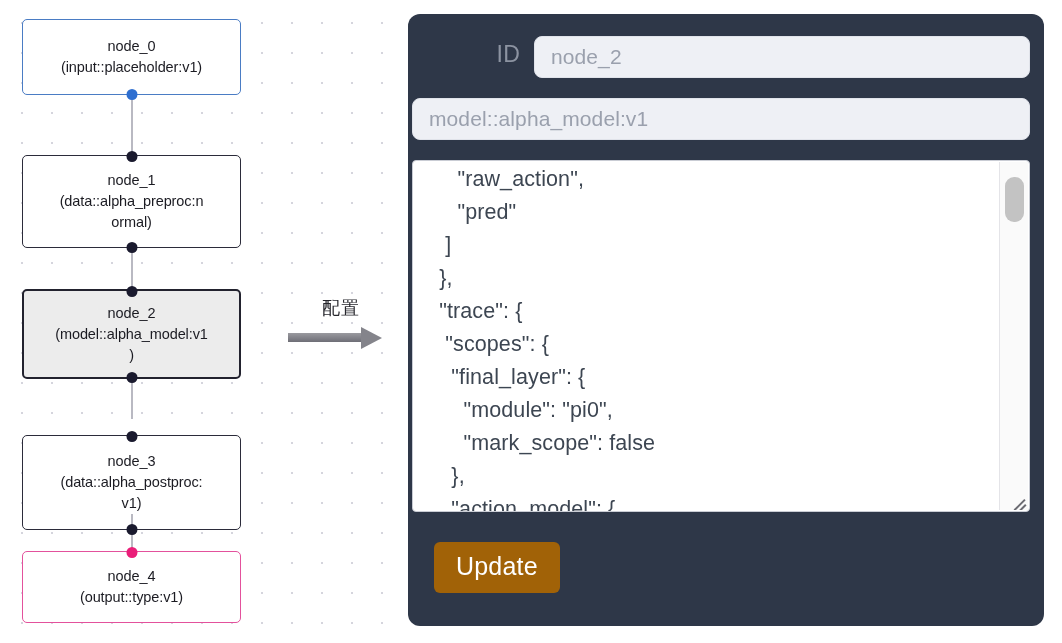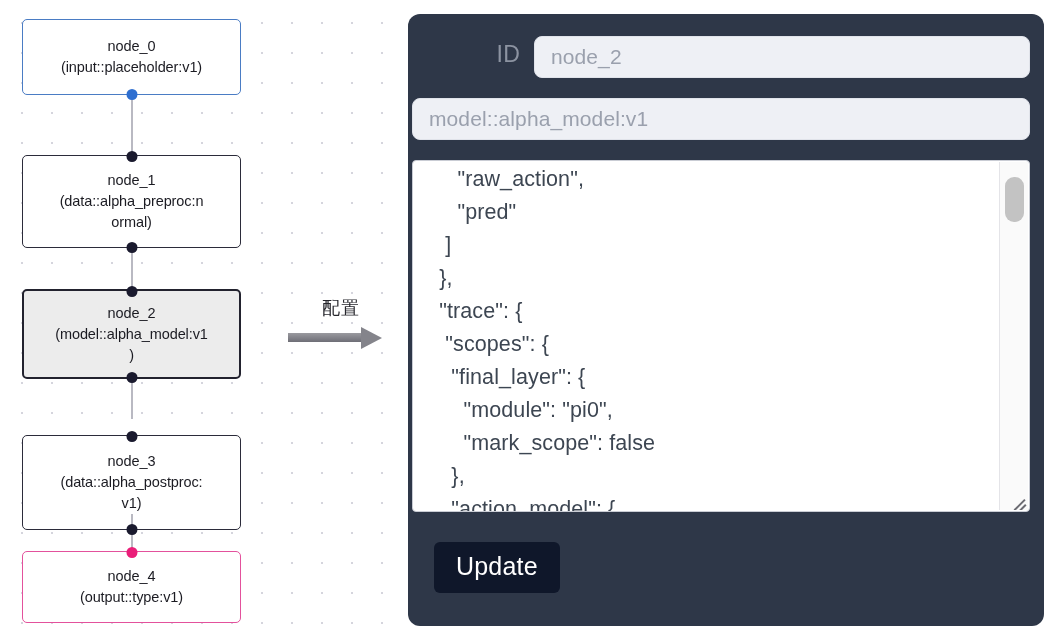--- a/index.html
+++ b/index.html
@@ -162,21 +162,21 @@
     background: #6b6b72;
     transform-origin: center;
   }
   .ta-resize i:nth-child(1) { width: 15px; right: 0px; bottom: 4px; transform: rotate(-45deg); }
   .ta-resize i:nth-child(2) { width: 9px;  right: 0px; bottom: 1px; transform: rotate(-45deg); }
 
   #update-button {
     margin-left: 22px;
     margin-top: 10px;
     display: inline-flex; align-items: center; justify-content: center;
-    background: #0f172a;
+    background: #a16207;
     color: #ffffff;
     font-size: 25px;
     border: none;
     border-radius: 6px;
     padding: 10px 22px 12px 22px;
     cursor: pointer;
     letter-spacing: 0.2px;
   }
 </style>
 </head>

